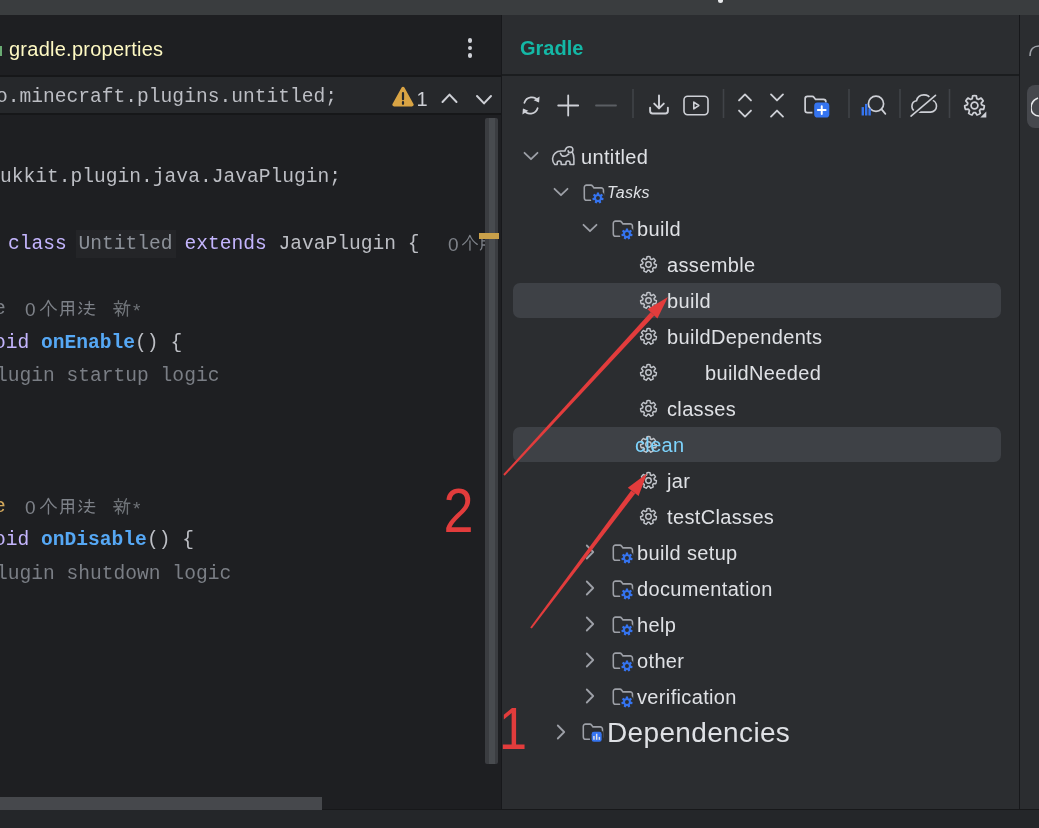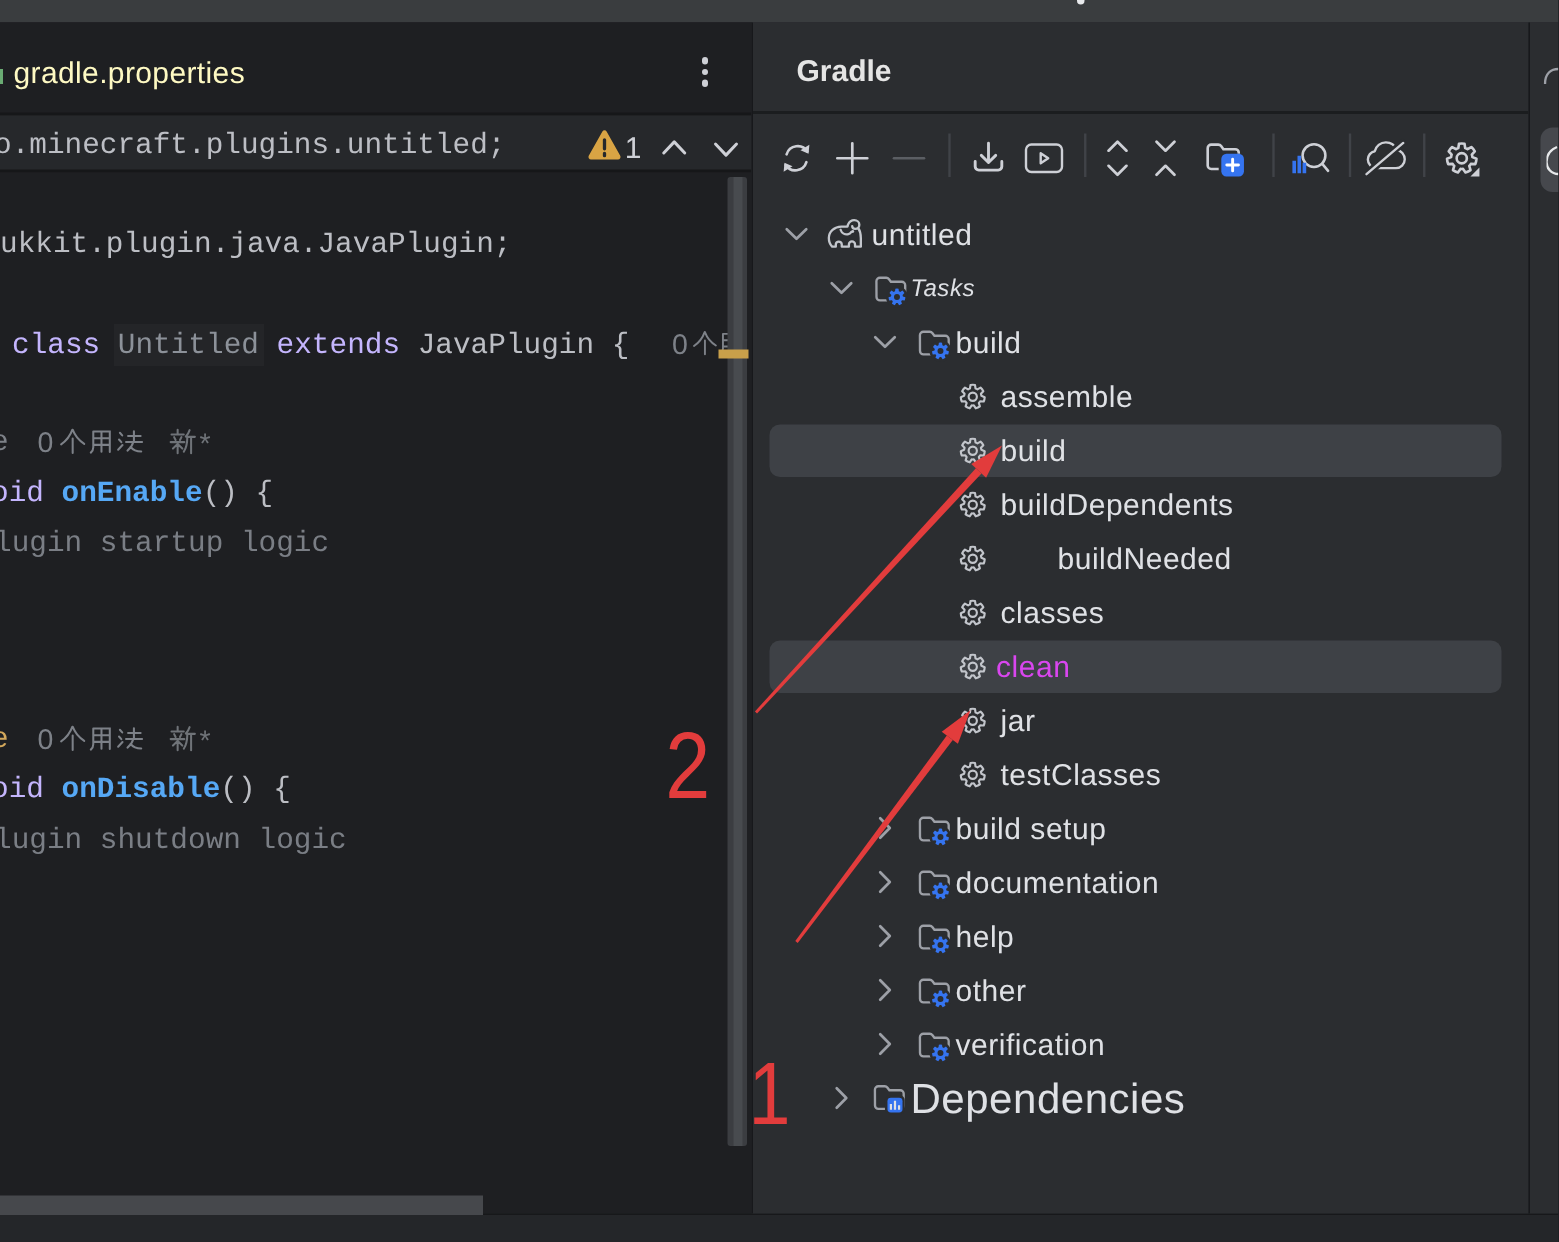--- a/index.html
+++ b/index.html
@@ -61,21 +61,21 @@
   <div class="mono c-def" style="position:absolute;left:-4px;top:2px;height:36px;line-height:36px;">o.minecraft.plugins.untitled;</div>
 </div>
 <svg style="position:absolute;left:390px;top:86px" width="110" height="24" viewBox="0 0 110 24">
     <path d="M11.4,1.6 L20.5,17.9 a1.7,1.7 0 0 1 -1.5,2.5 h-18.0 a1.7,1.7 0 0 1 -1.5,-2.5 L8.6,1.6 a1.6,1.6 0 0 1 2.8,0 z" fill="#d9a444" transform="translate(3,0)"></path>
     <path d="M13,7.2 L13,13.2 M13,16.2 L13,17.8" stroke="#26282b" stroke-width="2.2" stroke-linecap="round"></path>
     <text x="26.5" y="19.5" font-size="20" fill="#ced0d6" font-family="Liberation Sans">1</text>
     <path d="M52.5,16 L59.5,8.6 L66.5,16" fill="none" stroke="#ced0d6" stroke-width="2" stroke-linecap="round" stroke-linejoin="round"></path>
     <path d="M87,10 L94,17.4 L101,10" fill="none" stroke="#ced0d6" stroke-width="2" stroke-linecap="round" stroke-linejoin="round"></path>
   </svg>
 
-<div class="abs" id="code" style="left:0;top:1px;width:600px;height:811px;overflow:hidden;">
+<div class="abs" id="code" style="left:0;top:15px;width:600px;height:811px;overflow:hidden;">
 <div style="position:absolute;left:0;top:146px;height:32px;line-height:32px;width:501px;">
       <span class="mono c-def" style="position:absolute;left:0px;top:0">ukkit.plugin.java.JavaPlugin;</span>
     </div>
     <div style="position:absolute;left:0;top:213px;height:32px;line-height:32px;width:501px;">
       <span style="position:absolute;left:76px;top:2px;width:100px;height:28px;background:rgba(255,255,255,0.028);"></span>
       <span class="mono c-kw" style="position:absolute;left:8px;top:0">class</span>
       <span class="mono c-dim" style="position:absolute;left:78.56px;top:0">Untitled</span>
       <span class="mono c-kw" style="position:absolute;left:184.4px;top:0">extends</span>
       <span class="mono c-def" style="position:absolute;left:278.48px;top:0">JavaPlugin {</span>
       <span style="position:absolute;left:448px;top:1px;font-size:19px;color:#7d8188;">0</span>
@@ -137,21 +137,21 @@
       <span class="mono c-cm" style="position:absolute;left:-4px;top:0">lugin shutdown logic</span>
     </div>
 </div>
 
 <div class="abs" style="left:485px;top:118px;width:13px;height:646px;background:#3b3d41;border-radius:2px;"></div>
 <div class="abs" style="left:489px;top:118px;width:6px;height:646px;background:#484b4f;"></div>
 <div class="abs" style="left:479px;top:233px;width:20px;height:6px;background:#c9a04a;"></div>
 <div class="abs" style="left:0;top:797px;width:322px;height:13px;background:#46484c;"></div>
 
 <div class="abs" id="panel"></div>
-<div class="abs" id="paneltitle" style="left:531px;top:37px;font-size:20px;font-weight:bold;color:#e5e5e5;">Gradle</div>
+<div class="abs" id="paneltitle" style="left:520px;top:37px;font-size:20px;font-weight:bold;color:#14b8a6;">Gradle</div>
 <div class="abs" style="left:502px;top:74px;width:517px;height:1.5px;background:#1b1d1f;"></div>
 <svg style="position:absolute;left:501px;top:76px" width="538" height="54" viewBox="0 0 538 54">
     <g transform="translate(30.0,29.5) scale(1.100)">
       <path d="M-6.0,-2.4 A7.0,7.0 0 0 1 6.6,-4.1 M6.0,2.4 A7.0,7.0 0 0 1 -6.6,4.1" fill="none" stroke="#ced0d6" stroke-width="1.6" stroke-linecap="round" stroke-linejoin="round"></path>
       <path d="M7.8,-8.2 L7.3,-2.7 L2.4,-4.8 Z" fill="#ced0d6"></path>
       <path d="M-7.8,8.2 L-7.3,2.7 L-2.4,4.8 Z" fill="#ced0d6"></path>
     </g>
     <g transform="translate(67.2,29.5) scale(1.000)">
       <path d="M0,-10 L0,10 M-10,0 L10,0" stroke="#ced0d6" stroke-width="1.8" stroke-linecap="round"></path>
     </g>
@@ -262,21 +262,21 @@
 <div style="position:absolute;left:705px;top:360.5px;font-size:20px;color:#dfe1e5;letter-spacing:0.35px;line-height:24px;">buildNeeded</div>
 <svg style="position:absolute;left:638.5px;top:398.5px" width="19" height="19" viewBox="0 0 20 20">
     <path d="M8.43,1.75A8.40,8.40 0 0 1 11.57,1.75L11.97,4.23A6.10,6.10 0 0 1 13.29,4.86L15.47,3.62A8.40,8.40 0 0 1 17.43,6.09L15.74,7.94A6.10,6.10 0 0 1 16.07,9.37L18.39,10.30A8.40,8.40 0 0 1 17.69,13.37L15.19,13.20A6.10,6.10 0 0 1 14.28,14.35L15.00,16.75A8.40,8.40 0 0 1 12.16,18.12L10.73,16.06A6.10,6.10 0 0 1 9.27,16.06L7.84,18.12A8.40,8.40 0 0 1 5.00,16.75L5.72,14.35A6.10,6.10 0 0 1 4.81,13.20L2.31,13.37A8.40,8.40 0 0 1 1.61,10.30L3.93,9.37A6.10,6.10 0 0 1 4.26,7.94L2.57,6.09A8.40,8.40 0 0 1 4.53,3.62L6.71,4.86A6.10,6.10 0 0 1 8.03,4.23Z" fill="none" stroke="#c2c5cb" stroke-width="1.5" stroke-linejoin="round"></path>
     <circle cx="10" cy="10" r="2.9" fill="none" stroke="#c2c5cb" stroke-width="1.5"></circle>
   </svg>
 <div style="position:absolute;left:667px;top:396.5px;font-size:20px;color:#dfe1e5;letter-spacing:0.35px;line-height:24px;">classes</div>
 <svg style="position:absolute;left:638.5px;top:434.5px" width="19" height="19" viewBox="0 0 20 20">
     <path d="M8.43,1.75A8.40,8.40 0 0 1 11.57,1.75L11.97,4.23A6.10,6.10 0 0 1 13.29,4.86L15.47,3.62A8.40,8.40 0 0 1 17.43,6.09L15.74,7.94A6.10,6.10 0 0 1 16.07,9.37L18.39,10.30A8.40,8.40 0 0 1 17.69,13.37L15.19,13.20A6.10,6.10 0 0 1 14.28,14.35L15.00,16.75A8.40,8.40 0 0 1 12.16,18.12L10.73,16.06A6.10,6.10 0 0 1 9.27,16.06L7.84,18.12A8.40,8.40 0 0 1 5.00,16.75L5.72,14.35A6.10,6.10 0 0 1 4.81,13.20L2.31,13.37A8.40,8.40 0 0 1 1.61,10.30L3.93,9.37A6.10,6.10 0 0 1 4.26,7.94L2.57,6.09A8.40,8.40 0 0 1 4.53,3.62L6.71,4.86A6.10,6.10 0 0 1 8.03,4.23Z" fill="none" stroke="#c2c5cb" stroke-width="1.5" stroke-linejoin="round"></path>
     <circle cx="10" cy="10" r="2.9" fill="none" stroke="#c2c5cb" stroke-width="1.5"></circle>
   </svg>
-<div style="position:absolute;left:664px;top:432.5px;font-size:20px;color:#d946ef;letter-spacing:0.35px;line-height:24px;">clean</div>
+<div style="position:absolute;left:635px;top:432.5px;font-size:20px;color:#7dd3fc;letter-spacing:0.35px;line-height:24px;">clean</div>
 <svg style="position:absolute;left:638.5px;top:470.5px" width="19" height="19" viewBox="0 0 20 20">
     <path d="M8.43,1.75A8.40,8.40 0 0 1 11.57,1.75L11.97,4.23A6.10,6.10 0 0 1 13.29,4.86L15.47,3.62A8.40,8.40 0 0 1 17.43,6.09L15.74,7.94A6.10,6.10 0 0 1 16.07,9.37L18.39,10.30A8.40,8.40 0 0 1 17.69,13.37L15.19,13.20A6.10,6.10 0 0 1 14.28,14.35L15.00,16.75A8.40,8.40 0 0 1 12.16,18.12L10.73,16.06A6.10,6.10 0 0 1 9.27,16.06L7.84,18.12A8.40,8.40 0 0 1 5.00,16.75L5.72,14.35A6.10,6.10 0 0 1 4.81,13.20L2.31,13.37A8.40,8.40 0 0 1 1.61,10.30L3.93,9.37A6.10,6.10 0 0 1 4.26,7.94L2.57,6.09A8.40,8.40 0 0 1 4.53,3.62L6.71,4.86A6.10,6.10 0 0 1 8.03,4.23Z" fill="none" stroke="#c2c5cb" stroke-width="1.5" stroke-linejoin="round"></path>
     <circle cx="10" cy="10" r="2.9" fill="none" stroke="#c2c5cb" stroke-width="1.5"></circle>
   </svg>
 <div style="position:absolute;left:667px;top:468.5px;font-size:20px;color:#dfe1e5;letter-spacing:0.35px;line-height:24px;">jar</div>
 <svg style="position:absolute;left:638.5px;top:506.5px" width="19" height="19" viewBox="0 0 20 20">
     <path d="M8.43,1.75A8.40,8.40 0 0 1 11.57,1.75L11.97,4.23A6.10,6.10 0 0 1 13.29,4.86L15.47,3.62A8.40,8.40 0 0 1 17.43,6.09L15.74,7.94A6.10,6.10 0 0 1 16.07,9.37L18.39,10.30A8.40,8.40 0 0 1 17.69,13.37L15.19,13.20A6.10,6.10 0 0 1 14.28,14.35L15.00,16.75A8.40,8.40 0 0 1 12.16,18.12L10.73,16.06A6.10,6.10 0 0 1 9.27,16.06L7.84,18.12A8.40,8.40 0 0 1 5.00,16.75L5.72,14.35A6.10,6.10 0 0 1 4.81,13.20L2.31,13.37A8.40,8.40 0 0 1 1.61,10.30L3.93,9.37A6.10,6.10 0 0 1 4.26,7.94L2.57,6.09A8.40,8.40 0 0 1 4.53,3.62L6.71,4.86A6.10,6.10 0 0 1 8.03,4.23Z" fill="none" stroke="#c2c5cb" stroke-width="1.5" stroke-linejoin="round"></path>
     <circle cx="10" cy="10" r="2.9" fill="none" stroke="#c2c5cb" stroke-width="1.5"></circle>
   </svg>
 <div style="position:absolute;left:667px;top:504.5px;font-size:20px;color:#dfe1e5;letter-spacing:0.35px;line-height:24px;">testClasses</div>

